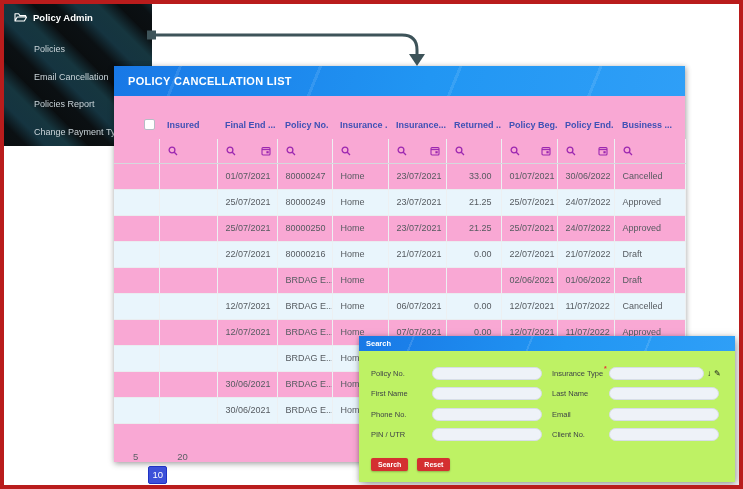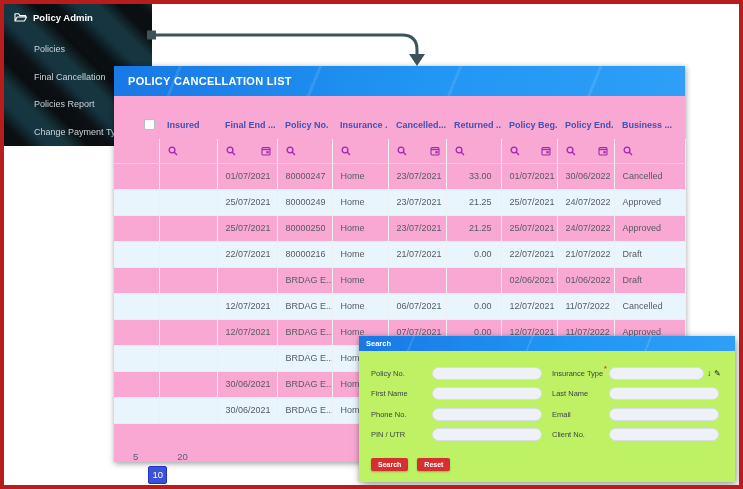--- a/index.html
+++ b/index.html
@@ -82,21 +82,21 @@
   <aside class="sidebar">
     <div class="sb-title">
       <span style="display:inline-flex;">
         <svg width="13" height="11" viewBox="0 0 13 11">
           <path d="M1 9 V1.8 h3.6 l1.3 1.8 H11.6 v1.6 M1 9 l2.2-4 h9.4 L10.3 9 z" stroke="#ffffff" stroke-width="1.1" fill="none" stroke-linejoin="round"></path>
         </svg>
       </span>
       <span>Policy Admin</span>
     </div>
     <div class="sb-item">Policies</div>
-    <div class="sb-item">Final Cancellation</div>
+    <div class="sb-item">Email Cancellation</div>
     <div class="sb-item">Policies Report</div>
     <div class="sb-item">Change Payment Type</div>
   </aside>
 
   <section class="panel">
     <div class="panel-header">
       <div class="panel-title">POLICY CANCELLATION LIST</div>
     </div>
 
     <table class="grid">
@@ -114,21 +114,21 @@
       </colgroup>
       <thead id="grid-head">
           <tr>
             <th>
               <div class="chk"></div>
             </th>
             <th>Insured</th>
             <th>Final End ...</th>
             <th>Policy No.</th>
             <th>Insurance ...</th>
-            <th>Cancelled...</th>
+            <th>Insurance...</th>
             <th>Returned ...</th>
             <th>Policy Beg...</th>
             <th>Policy End...</th>
             <th>Business ...</th>
           </tr>
           <tr class="filter">
             <td></td>
             <td>
               <div class="f-wrap">
                 <span class="icon-btn">

